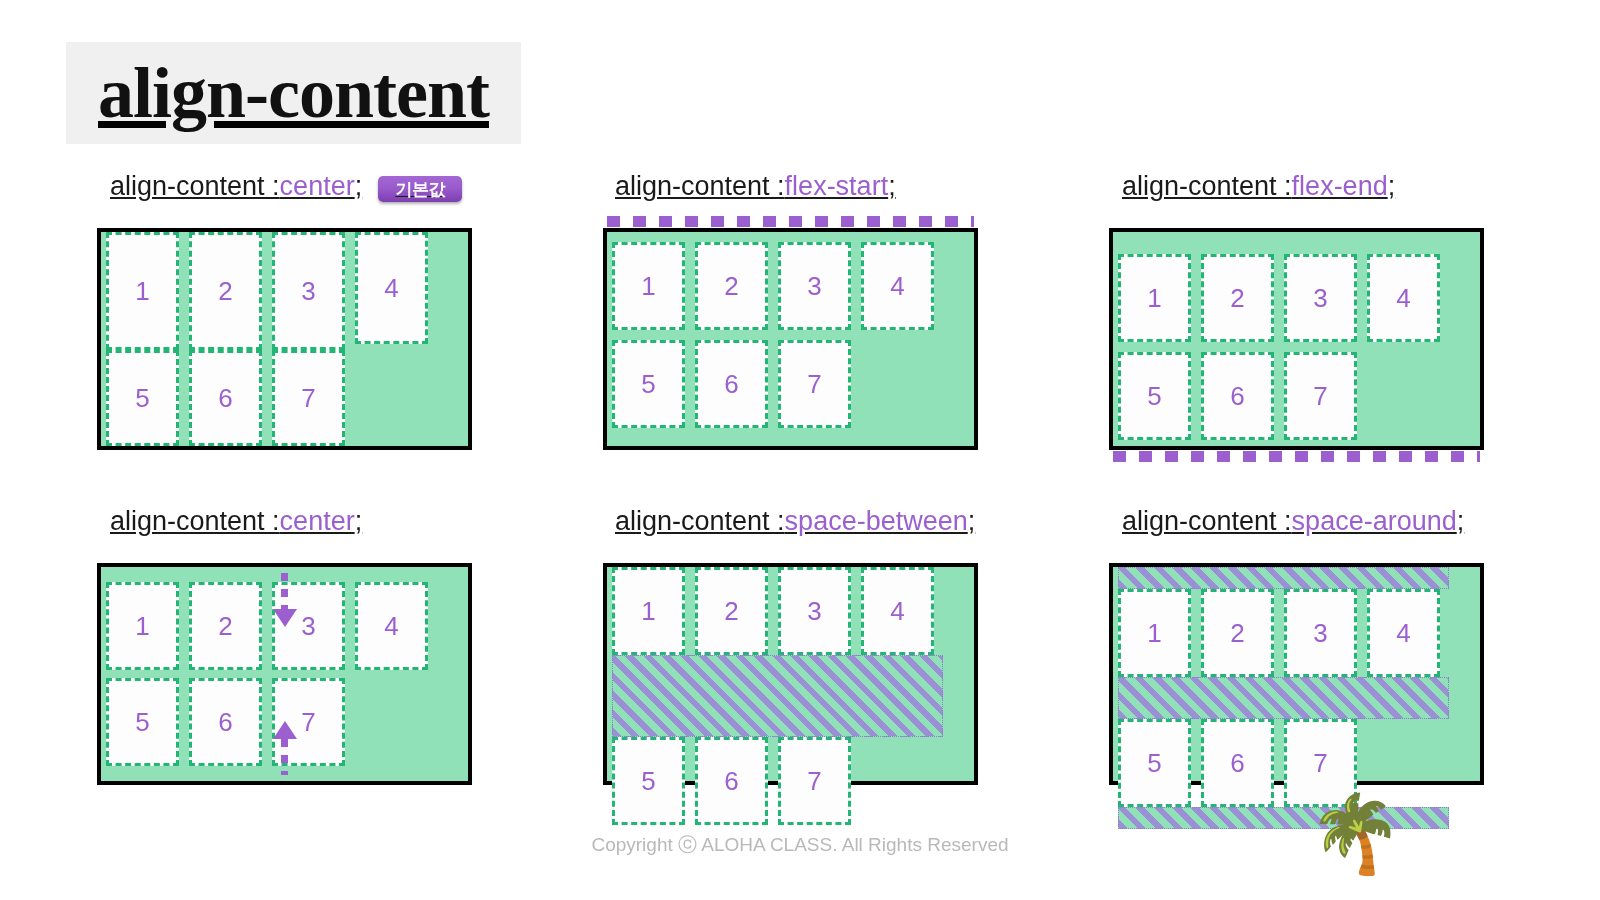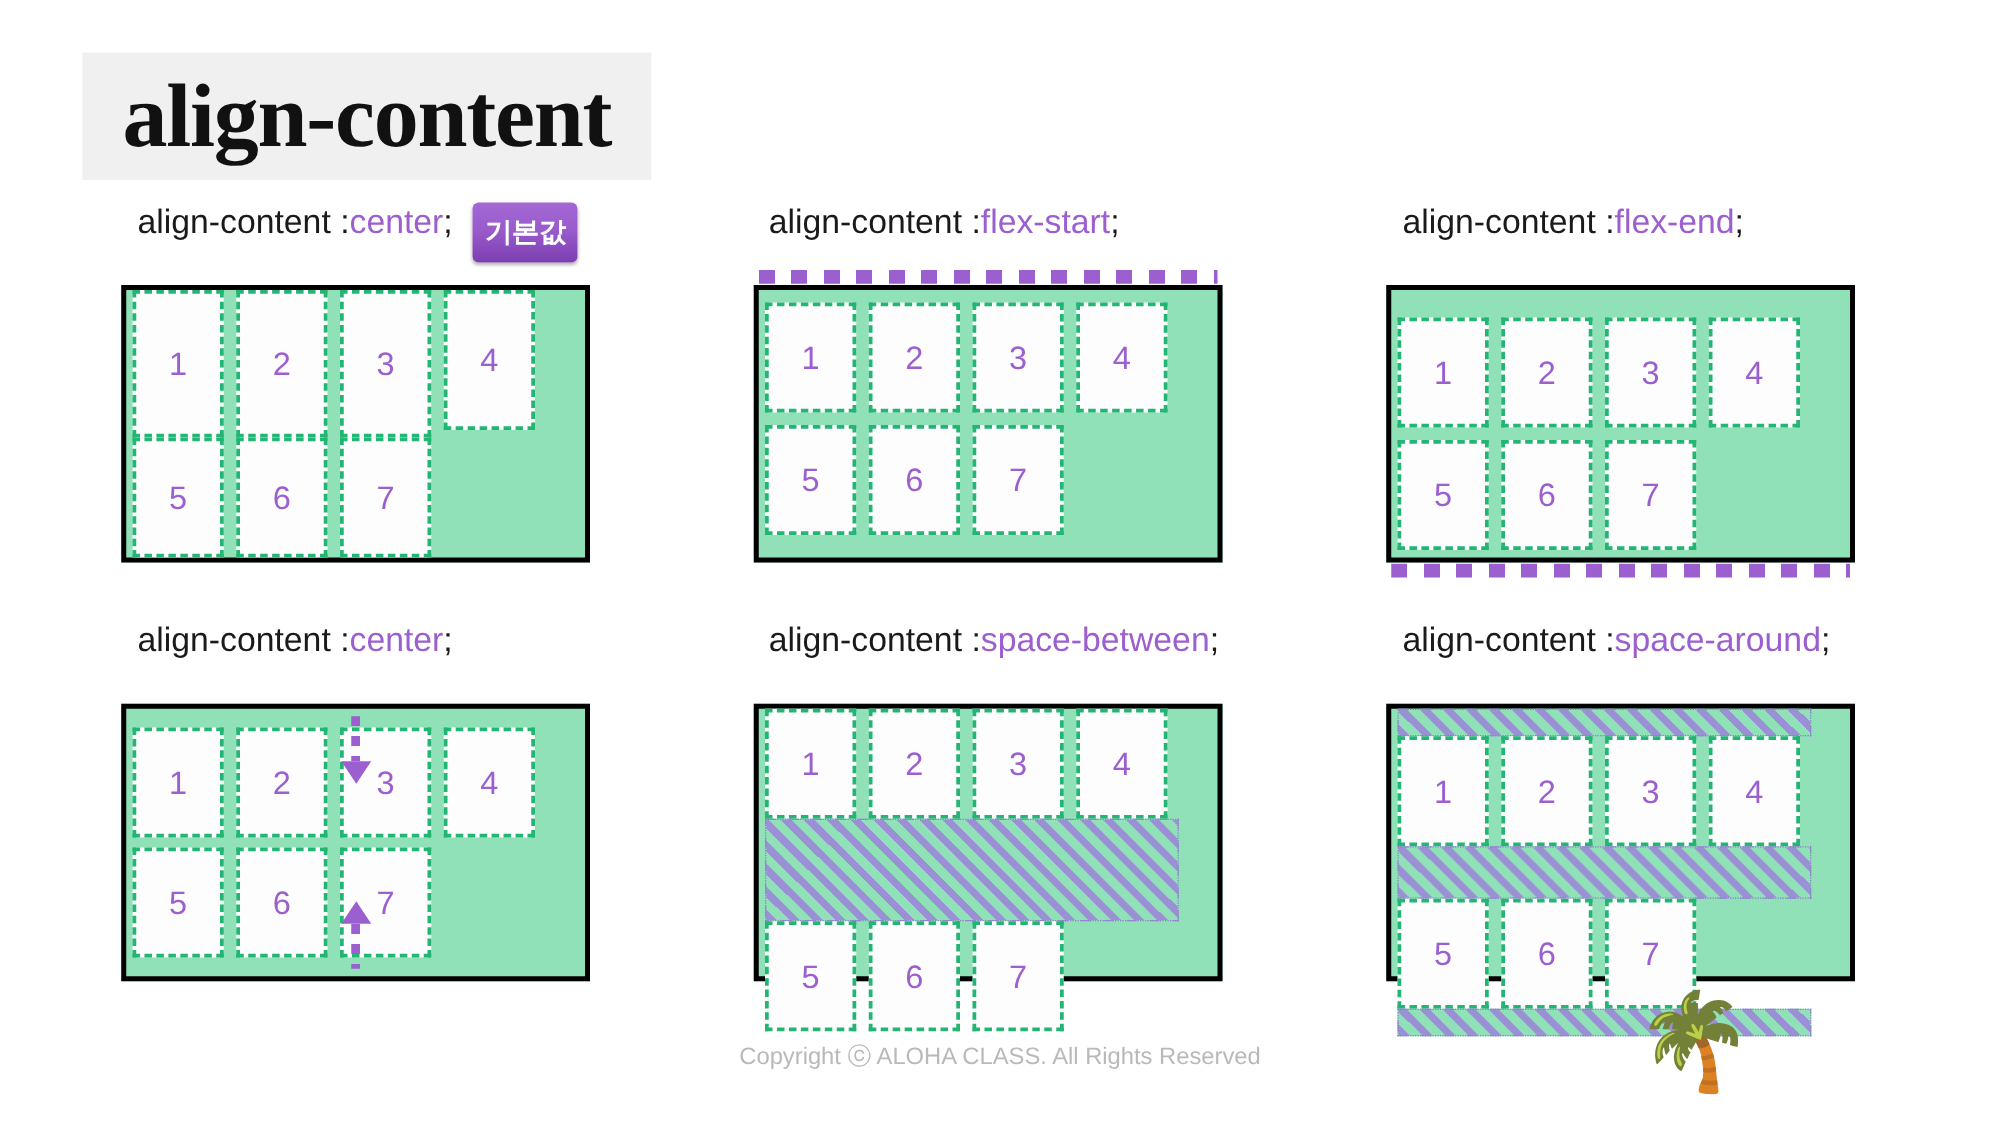--- a/index.html
+++ b/index.html
@@ -19,58 +19,60 @@
   #title-block {
     position: absolute;
     left: 66px;
     top: 42px;
     width: 455px;
     height: 102px;
     background: #f0f0f0;
     display: flex;
     align-items: center;
     justify-content: center;
+    text-decoration: underline;
   }
   #title-text {
     font-family: "Liberation Serif", "DejaVu Serif", serif;
     font-weight: bold;
     font-size: 72px;
     color: #111111;
     letter-spacing: -1px;
     line-height: 1;
   }
 
   
   .panel {
     position: absolute;
   }
   .panel-label {
     font-size: 27px;
     color: #1a1a1a;
     white-space: nowrap;
     display: flex;
-    align-items: flex-start;
+    align-items: flex-end;
     height: 40px;
+    text-decoration: underline;
   }
   .prop-name { color: #1a1a1a; }
   .prop-value { color: #9b5fd0; }
   .prop-semi { color: #1a1a1a; }
 
   .default-badge {
     display: inline-flex;
     align-items: center;
     justify-content: center;
     margin-left: 16px;
     width: 84px;
-    height: 48px;
+    height: 26px;
     border-radius: 5px;
     background: linear-gradient(180deg, #a368d4 0%, #9a5bcd 45%, #7c3fb0 100%);
     box-shadow: 0 2px 3px rgba(0,0,0,.30);
     color: #ffffff;
-    font-size: 22px;
+    font-size: 17px;
     font-weight: bold;
     letter-spacing: -0.5px;
   }
 
   
   .fbox {
     position: absolute;
     width: 375px;
     height: 222px;
     background: #90e0b8;

